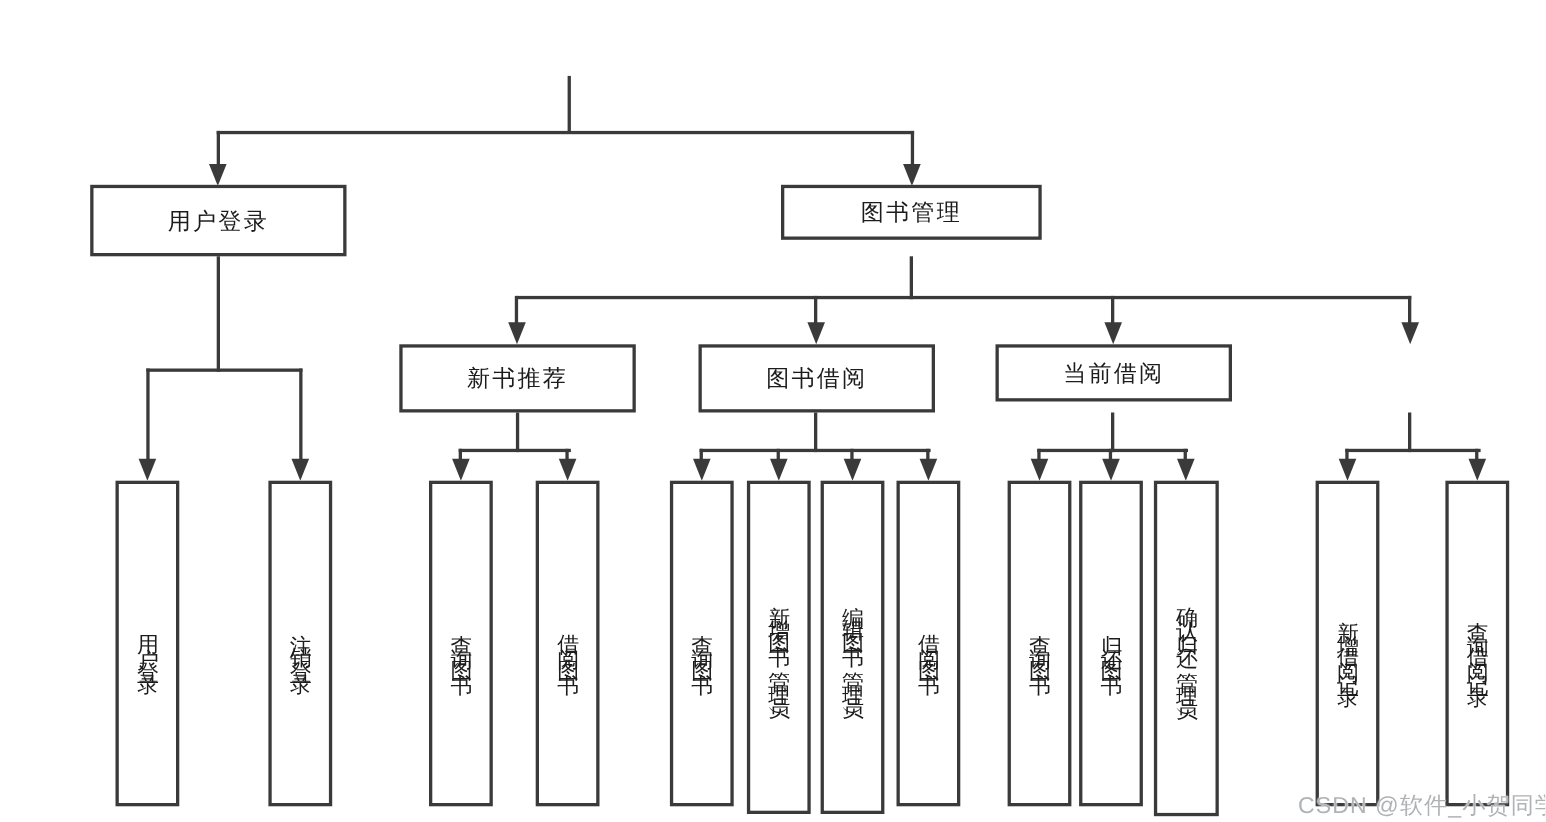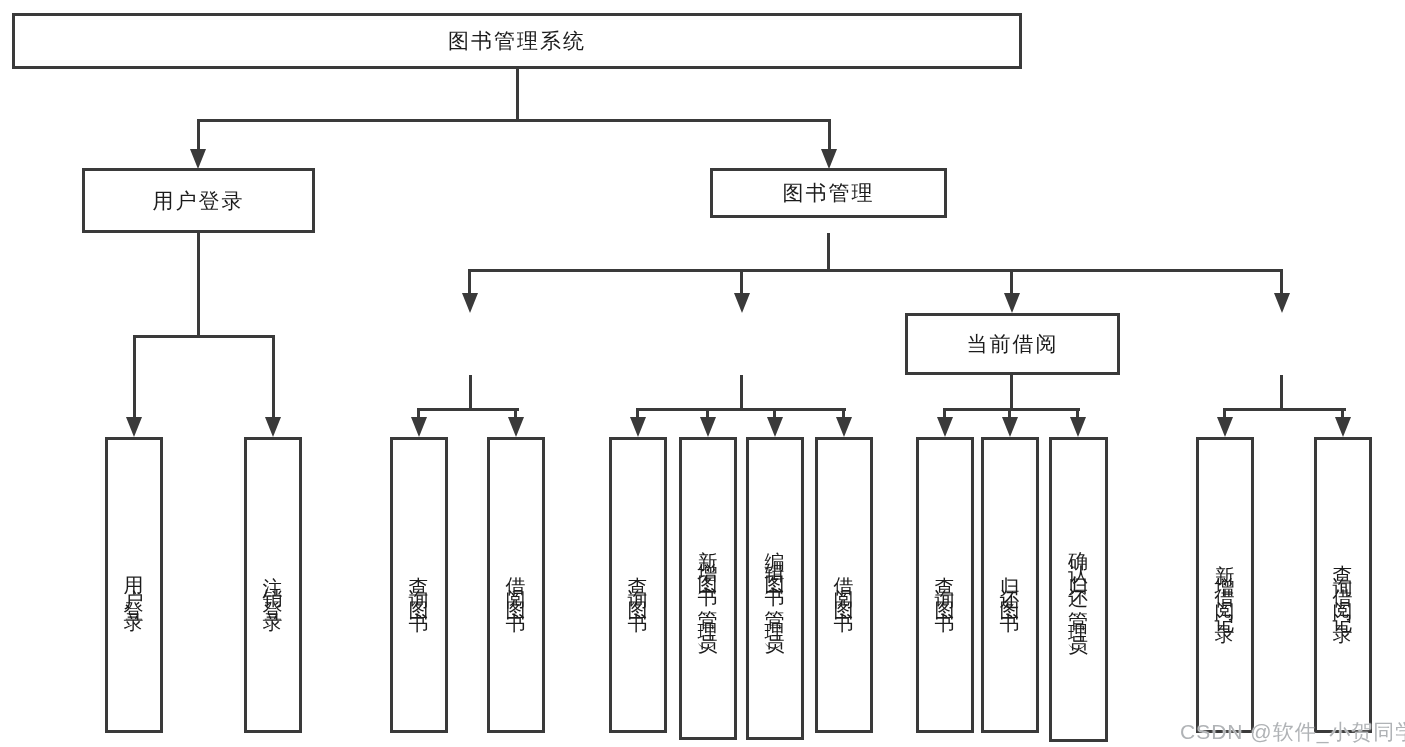--- a/index.html
+++ b/index.html
@@ -34,23 +34,20 @@
     font-size:21px;color:var(--watermark,#b0b3b6);
     white-space:nowrap;letter-spacing:1px;
     text-shadow:0 0 2px #fff,0 0 1px #fff;
   }
 </style>
 </head>
 <body>
 
 <div id="canvas">
 
-  <div class="node" style="left:12px;top:13px;width:1010px;height:56px">
-    <span>图书管理系统</span>
-  </div>
 
   <div class="vline" style="left:516px;top:69px;height:52px"></div>
   <div class="hline" style="left:197px;top:119px;width:634px"></div>
   <div class="vline" style="left:197px;top:119px;height:33px"></div>
   <div class="arrow" style="left:190px;top:149px"></div>
   <div class="vline" style="left:828px;top:119px;height:33px"></div>
   <div class="arrow" style="left:821px;top:149px"></div>
 
   <div class="node" style="left:82px;top:168px;width:233px;height:65px">
     <span>用户登录</span>
@@ -70,21 +67,27 @@
   <div class="hline" style="left:469px;top:269px;width:814px"></div>
   <div class="vline" style="left:468px;top:269px;height:26px"></div>
   <div class="arrow" style="left:462px;top:293px"></div>
   <div class="vline" style="left:740px;top:269px;height:26px"></div>
   <div class="arrow" style="left:734px;top:293px"></div>
   <div class="vline" style="left:1010px;top:269px;height:26px"></div>
   <div class="arrow" style="left:1004px;top:293px"></div>
   <div class="vline" style="left:1280px;top:269px;height:26px"></div>
   <div class="arrow" style="left:1274px;top:293px"></div>
 
-  <div class="node" style="left:905px;top:313px;width:215px;height:62px">
+  <div class="node" style="left:363px;top:313px;width:215px;height:62px">
+    <span>新书推荐</span>
+  </div>
+  <div class="node" style="left:635px;top:313px;width:215px;height:62px">
+    <span>图书借阅</span>
+  </div>
+  <div class="node" style="left:905px;top:313px;width:215px;height:52px">
     <span>当前借阅</span>
   </div>
 
   <div class="vline" style="left:469px;top:375px;height:36px"></div>
   <div class="hline" style="left:417px;top:408px;width:102px"></div>
   <div class="vline" style="left:417px;top:408px;height:12px"></div>
   <div class="arrow" style="left:411px;top:417px"></div>
   <div class="vline" style="left:514px;top:408px;height:12px"></div>
   <div class="arrow" style="left:508px;top:417px"></div>
 

